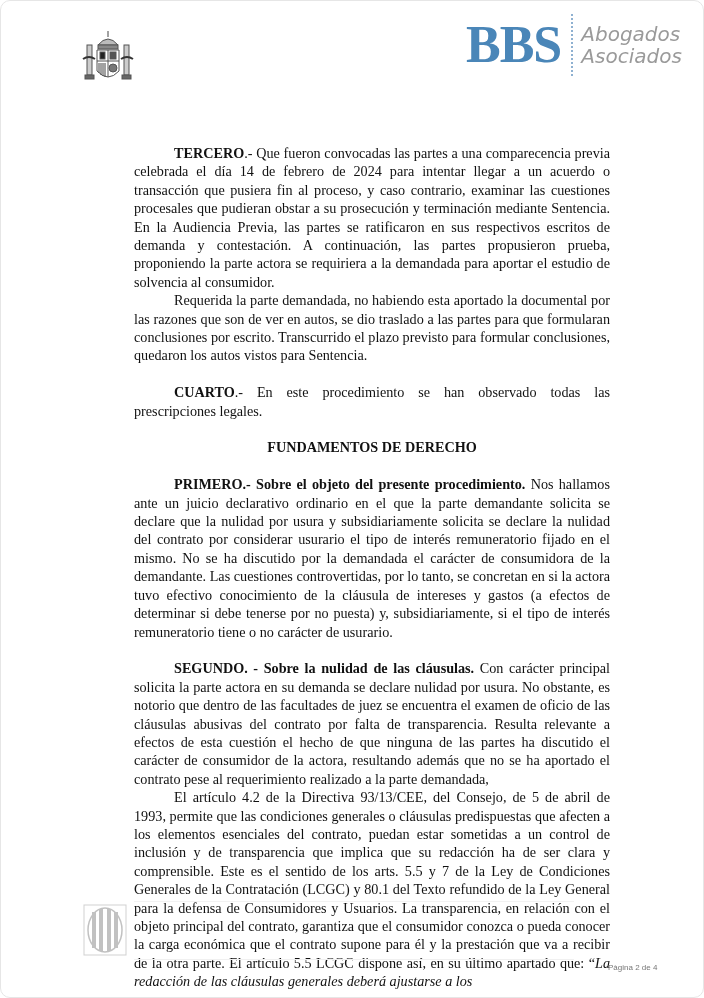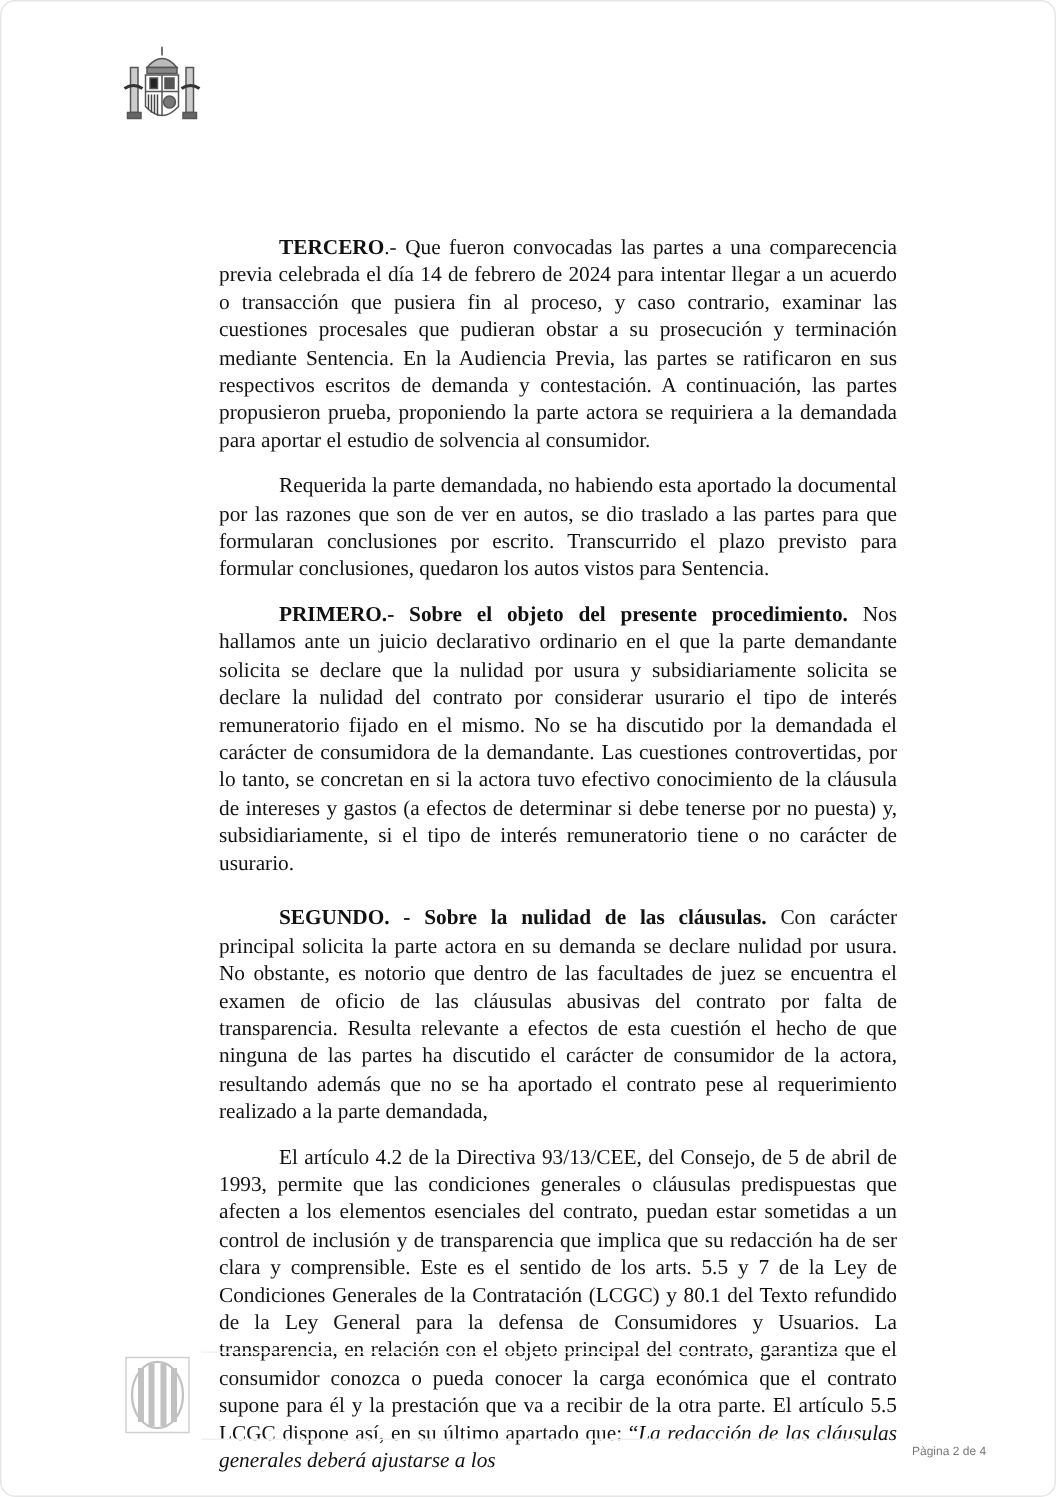--- a/index.html
+++ b/index.html
@@ -20,21 +20,21 @@
   .brand-text {
     font-family: "DejaVu Sans", "Liberation Sans", sans-serif; font-style: italic;
     font-size: 20px; color: #9a9a9a; line-height: 22px; font-weight: 300;
   }
   .body-text {
     position: absolute; left: 133px; top: 143px; width: 476px;
     font-family: "Liberation Serif", "DejaVu Serif", serif;
     font-size: 14.2px; line-height: 18.4px; color: #111;
     text-align: justify;
   }
-  .body-text p { margin: 12px; text-indent: 40px; }
+  .body-text p { margin: 0; text-indent: 40px; }
   .body-text p.gap { margin-top: 18.4px; }
   .body-text .heading { text-indent: 0; text-align: center; font-weight: bold; margin-top: 18.4px; margin-bottom: 18.4px; }
   .body-text b { font-weight: bold; }
   .body-text i { font-style: italic; }
   .coat-cat { position: absolute; left: 82px; top: 903px; width: 44px; height: 52px; opacity: 0.45; }
   .footer-line-top { position: absolute; left: 133px; top: 900px; width: 440px; border-top: 1px solid #f2f2f2; }
   .footer-line { position: absolute; left: 133px; top: 958px; width: 440px; border-top: 1px solid #f0f0f0; }
   .footer-text {
     position: absolute; left: 202px; top: 959px;
     font-family: "Liberation Sans", "DejaVu Sans", sans-serif; font-size: 10.5px; color: #a8a8a8;
@@ -63,26 +63,36 @@
       <circle cx="32" cy="37" r="4" fill="#777"></circle>
       <rect x="6" y="14" width="5" height="30" fill="#ccc"></rect>
       <rect x="43" y="14" width="5" height="30" fill="#ccc"></rect>
       <rect x="4" y="44" width="9" height="4" fill="#666"></rect>
       <rect x="41" y="44" width="9" height="4" fill="#666"></rect>
       <path d="M2 28 Q8 24 14 28" stroke="#333" stroke-width="2"></path>
       <path d="M40 28 Q46 24 52 28" stroke="#333" stroke-width="2"></path>
     </g>
   </svg>
 
+  <div class="brand">
+    <span class="brand-bbs">BBS</span>
+    <span class="brand-sep"></span>
+    <span class="brand-text">
+      <span>Abogados</span><br>
+      <span>Asociados</span>
+    </span>
+  </div>
 
   <div class="body-text">
     <p><b>TERCERO</b><span>.- </span><span>Que fueron convocadas las partes a una  comparecencia previa celebrada el día 14 de febrero de 2024 para intentar llegar a un acuerdo o transacción que pusiera fin al proceso, y caso contrario, examinar las cuestiones procesales que pudieran obstar a  su prosecución y terminación mediante Sentencia. En la Audiencia Previa, las partes se ratificaron en sus respectivos escritos de demanda y contestación. A continuación, las partes propusieron prueba, proponiendo la parte actora se requiriera a la demandada para aportar el estudio de solvencia al consumidor.</span></p>
     <p>Requerida la parte demandada, no habiendo esta aportado la documental por las razones que son de ver en autos, se dio traslado a las partes para que formularan conclusiones por escrito. Transcurrido el plazo previsto para formular conclusiones, quedaron los autos vistos para Sentencia.</p>
 
+    <p class="gap"><b>CUARTO</b><span>.- </span><span>En este procedimiento se han observado todas las prescripciones legales.</span></p>
 
+    <p class="heading">FUNDAMENTOS DE DERECHO</p>
 
     <p><b>PRIMERO.- Sobre el objeto del presente procedimiento.</b><span> Nos hallamos ante un juicio declarativo ordinario en el que la parte demandante solicita se declare que la nulidad por usura y subsidiariamente solicita se declare la nulidad del contrato por considerar usurario el tipo de interés remuneratorio fijado en el mismo. No se ha discutido por la demandada el carácter de consumidora de la demandante. Las cuestiones controvertidas, por lo tanto, se concretan en si la actora tuvo efectivo conocimiento de la cláusula de intereses y gastos (a efectos de determinar si debe tenerse por no puesta) y, subsidiariamente, si el tipo de interés remuneratorio tiene o no carácter de usurario.</span></p>
 
     <p class="gap"><b>SEGUNDO. - Sobre la nulidad de las cláusulas.</b><span> Con carácter principal solicita la parte actora en su demanda se declare nulidad por usura. No obstante, es notorio que dentro de las facultades de juez se encuentra el examen de oficio de las cláusulas abusivas del contrato por falta de transparencia. Resulta relevante a efectos de esta cuestión el hecho de que ninguna de las partes ha discutido el carácter de consumidor de la actora, resultando además que no se ha aportado el contrato pese al requerimiento realizado a la parte demandada,</span></p>
 
     <p><span>El artículo 4.2 de la Directiva 93/13/CEE, del Consejo, de 5 de abril de 1993, permite que las condiciones generales o cláusulas predispuestas que afecten a los elementos esenciales del contrato, puedan estar sometidas a un control de inclusión y de transparencia que implica que su redacción ha de ser clara y comprensible. Este es el sentido de los arts. 5.5 y 7 de la Ley de Condiciones Generales de la Contratación (LCGC) y 80.1 del Texto refundido de la Ley General para la defensa de Consumidores y Usuarios. La transparencia, en relación con el objeto principal del contrato, garantiza que el consumidor conozca o pueda conocer la carga económica que el contrato supone para él y la prestación que va a recibir de la otra parte. El artículo 5.5 LCGC dispone así, en su último apartado que: “</span><i>La redacción de las cláusulas generales deberá ajustarse a los</i></p>
   </div>
 
   <div class="footer-line-top"></div>
   <svg class="coat-cat" viewBox="0 0 44 52">

